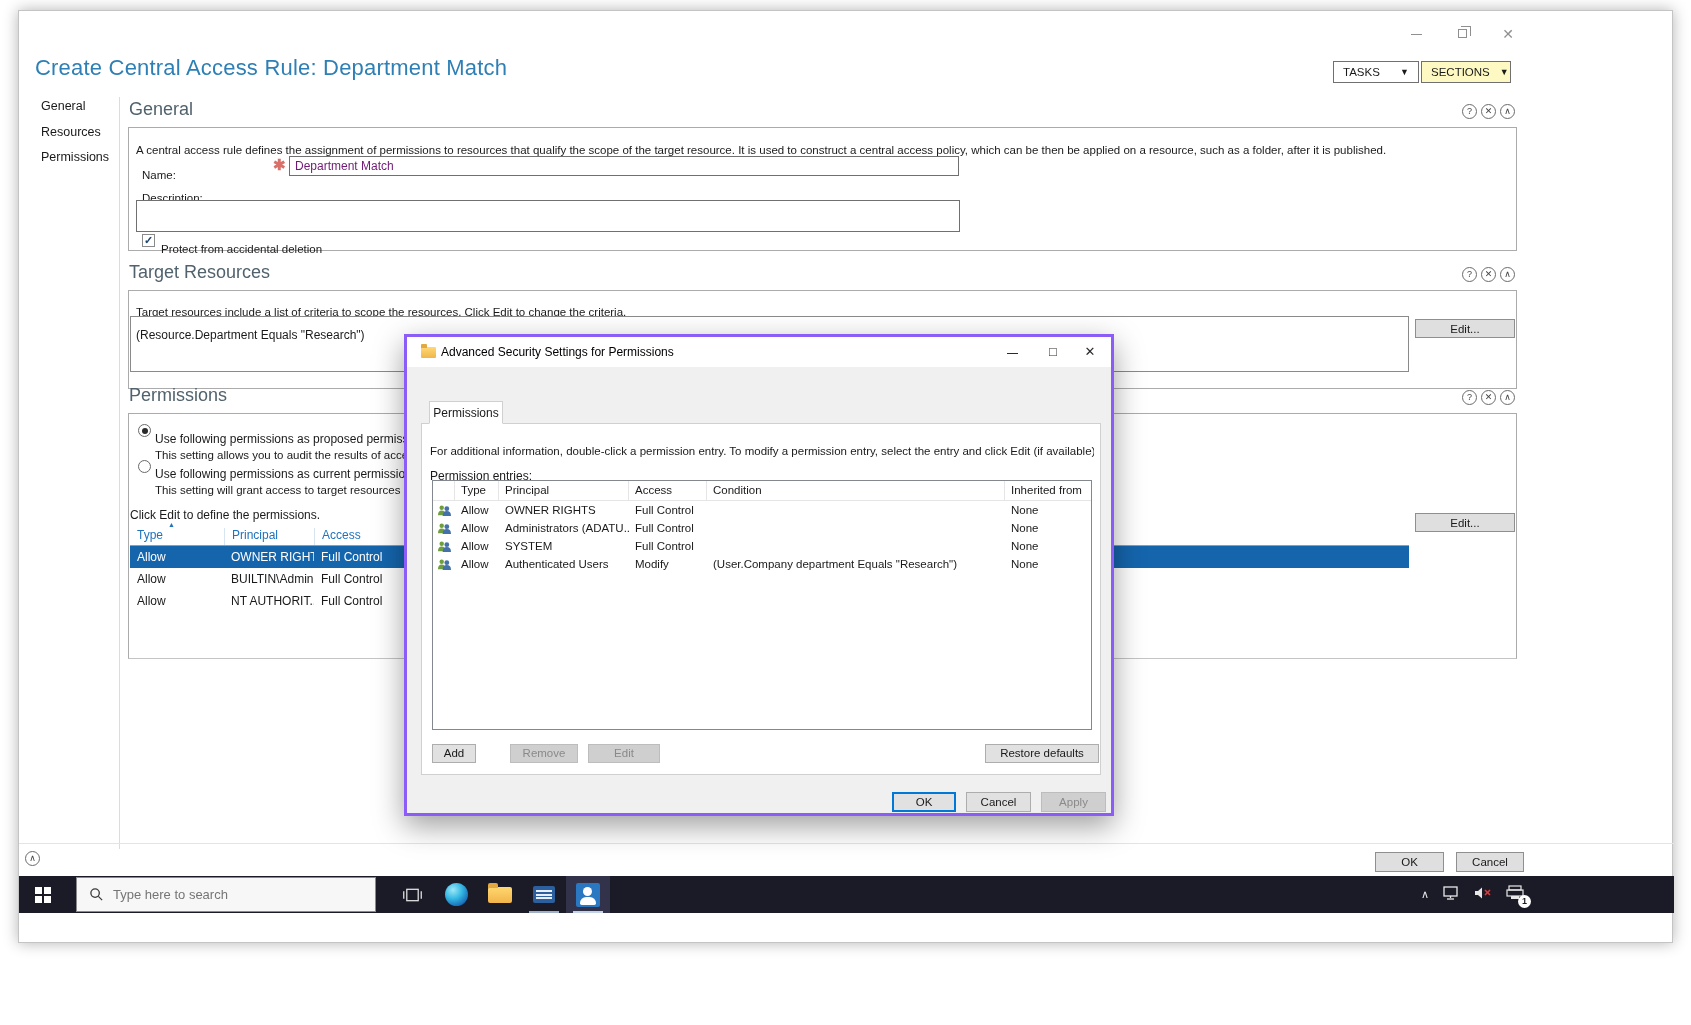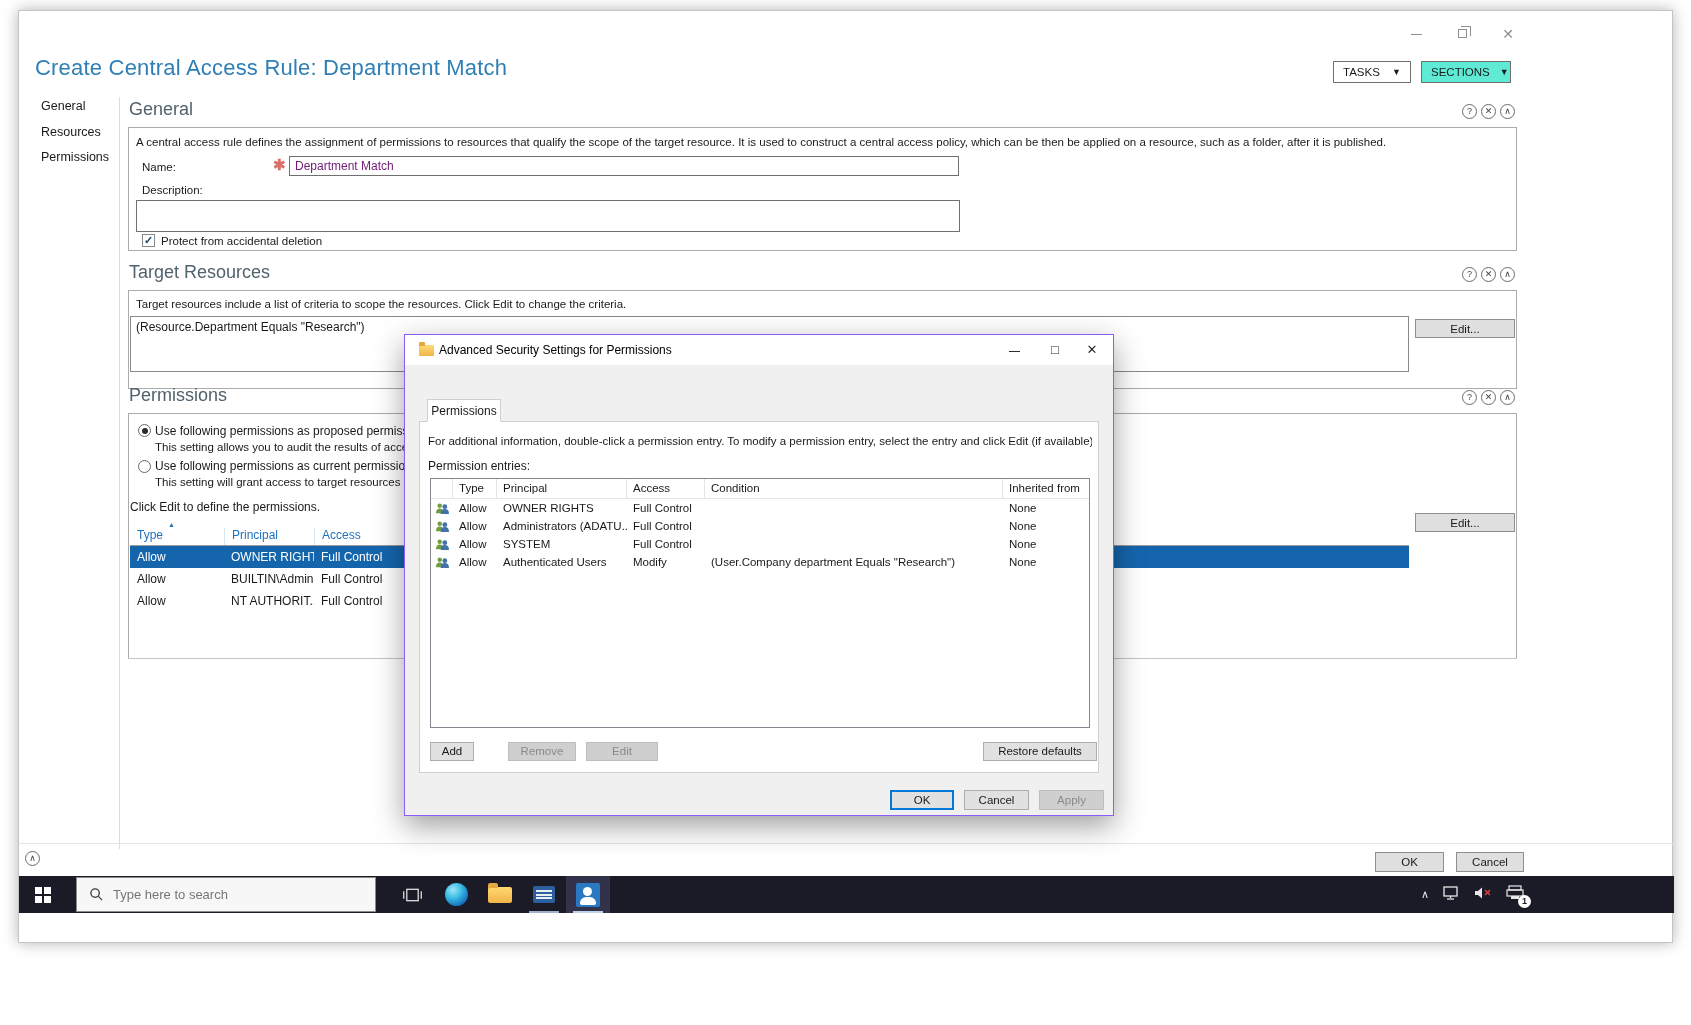--- a/index.html
+++ b/index.html
@@ -18,42 +18,42 @@
   .drop-btn { position:absolute; top:50px; height:22px; background:#fff; border:1px solid #707070; font-size:11.5px; font-weight:400; color:#1a1a1a; display:flex; align-items:center; justify-content:space-between; padding:0 9px; cursor:pointer; }
   .drop-btn .tri { font-size:9px; color:#1a1a1a; margin-left:10px; }
   
   .side-item { position:absolute; left:22px; font-size:12.5px; color:#1a1a1a; cursor:pointer; }
   .side-sep { position:absolute; left:100px; top:86px; width:1px; height:752px; background:#dcdcdc; }
   
   .sec-head { position:absolute; left:110px; font-size:18px; color:#51626d; }
   .sec-icons { position:absolute; left:1443px; display:flex; gap:4px; }
   .circ { width:15px; height:15px; border:1px solid #6b6b6b; border-radius:50%; font-size:9px; line-height:13px; text-align:center; color:#444; background:#fff; cursor:pointer; }
   .sec-box { position:absolute; left:109px; width:1389px; background:#fff; border:1px solid #ababab; }
-  .boxtext { position:absolute; font-size:11.5px; color:#1a1a1a; white-space:nowrap; overflow:hidden; }
+  .boxtext { position:absolute; font-size:11.5px; color:#1a1a1a; white-space:nowrap; overflow:hidden;margin-top:8px; }
   .field { position:absolute; border:1px solid #707070; background:#fff; font-family:"Liberation Sans",sans-serif; font-size:12px; padding:1px 5px; color:#701a75; }
   .req { color:#d9706a; font-size:15px; font-weight:bold; }
   .cbx { position:absolute; width:13px; height:13px; border:1px solid #8a8a8a; background:#fff; font-size:11px; line-height:11px; text-align:center; color:#20456f; font-weight:bold; cursor:pointer; }
   .radio { position:absolute; width:13px; height:13px; border:1px solid #696969; border-radius:50%; background:#fff; cursor:pointer; }
   .radio.sel::after { content:''; position:absolute; left:2.5px; top:2.5px; width:6px; height:6px; border-radius:50%; background:#2b2b2b; }
   .btn { background:#dfdfdf; border:1px solid #8f8f8f; font-size:11.5px; color:#1a1a1a; text-align:center; cursor:pointer; font-family:"Liberation Sans",sans-serif; }
   .link { color:#1d70c0; cursor:pointer; }
   
   .ptable { position:absolute; left:1px; top:108px; width:1279px; }
   .phead { display:flex; height:24px; border-bottom:1px solid #9a9a9a; align-items:flex-end; }
   .phead .hc { font-size:12px; color:#2073be; padding:0 0 3px 7px; border-left:1px solid #d7e5f2; position:relative; }
   .phead .hc:first-child { border-left:none; }
   .sortarrow { position:absolute; left:38px; top:-7px; font-size:7px; color:#2073be; }
   .prow { display:flex; height:22px; align-items:center; font-size:12px; cursor:pointer; }
   .prow .c { padding-left:7px; overflow:hidden; white-space:nowrap; }
   .prow.sel { background:#1565ad; color:#fff; }
   .colw1 { width:94px; } .colw2 { width:90px; } .colw3 { flex:1; }
   
   .footer-sep { position:absolute; left:0; top:832px; width:1655px; height:1px; background:#e4e4e4; }
   
-  #dlg { position:absolute; left:385px; top:323px; width:710px; height:482px; background:#f0f0f0; border:1px solid #8b5cf6; box-shadow:0 10px 28px rgba(0,0,0,.38); }
+  #dlg { position:absolute; left:385px; top:323px; width:710px; height:482px; background:#f0f0f0; border:3px solid #8b5cf6; box-shadow:0 10px 28px rgba(0,0,0,.38); }
   .dlg-titlebar { position:absolute; left:0; top:0; width:100%; height:30px; background:#ffffff; }
   .dlg-title { position:absolute; left:34px; top:8px; font-size:12px; color:#000; }
   .dlg-ctl { position:absolute; top:0; height:30px; width:34px; text-align:center; line-height:30px; font-size:11px; color:#2b2b2b; cursor:pointer; }
   .folder { position:relative; width:15px; height:11px; background:linear-gradient(#ffd976,#f0b54b); border-radius:1px; }
   .folder::before { content:''; position:absolute; top:-3px; left:0; width:6px; height:4px; background:#e3a83f; border-radius:1px 1px 0 0; }
   .tabpage { position:absolute; left:14px; top:86px; width:680px; height:352px; background:#fff; border:1px solid #d0d0d0; }
   .tab { position:absolute; left:22px; top:64px; width:74px; height:23px; background:#fff; border:1px solid #d0d0d0; border-bottom:1px solid #fff; font-size:12px; text-align:center; line-height:22px; color:#1a1a1a; z-index:2; cursor:pointer; }
   .dtable { position:absolute; left:10px; top:56px; width:660px; height:250px; border:1px solid #828790; background:#fff; overflow:hidden; }
   .dhead { display:flex; height:20px; border-bottom:1px solid #e5e5e5; }
   .dhead .hc { font-size:11.5px; color:#1a1a1a; padding:3px 0 0 6px; border-right:1px solid #e5e5e5; overflow:hidden; white-space:nowrap; }
@@ -89,25 +89,25 @@
 <body>
 
 <div id="screen">
 
   <span class="winctl" style="left:1386px;"><span class="minline"></span></span>
   <span class="winctl" style="left:1432px;"><span class="restore"></span></span>
   <span class="winctl" style="left:1478px; font-size:14px;"><span>✕</span></span>
 
   <div class="app-title">Create Central Access Rule: Department Match</div>
 
-  <div class="drop-btn" style="left:1314px; width:78px;">
+  <div class="drop-btn" style="left:1314px; width:86px;">
     <span>TASKS</span>
     <span class="tri">▼</span>
   </div>
-  <div class="drop-btn" style="left:1402px; width:90px; background:#5eead4;">
+  <div class="drop-btn" style="left:1402px; width:90px; background:#fef9c3;">
     <span>SECTIONS</span>
     <span class="tri">▼</span>
   </div>
 
   <div class="side-item" style="top:88px;">General</div>
   <div class="side-item" style="top:114px;">Resources</div>
   <div class="side-item" style="top:139px;">Permissions</div>
   <div class="side-sep"></div>
 
   <div class="sec-head" style="top:88px;">General</div>

